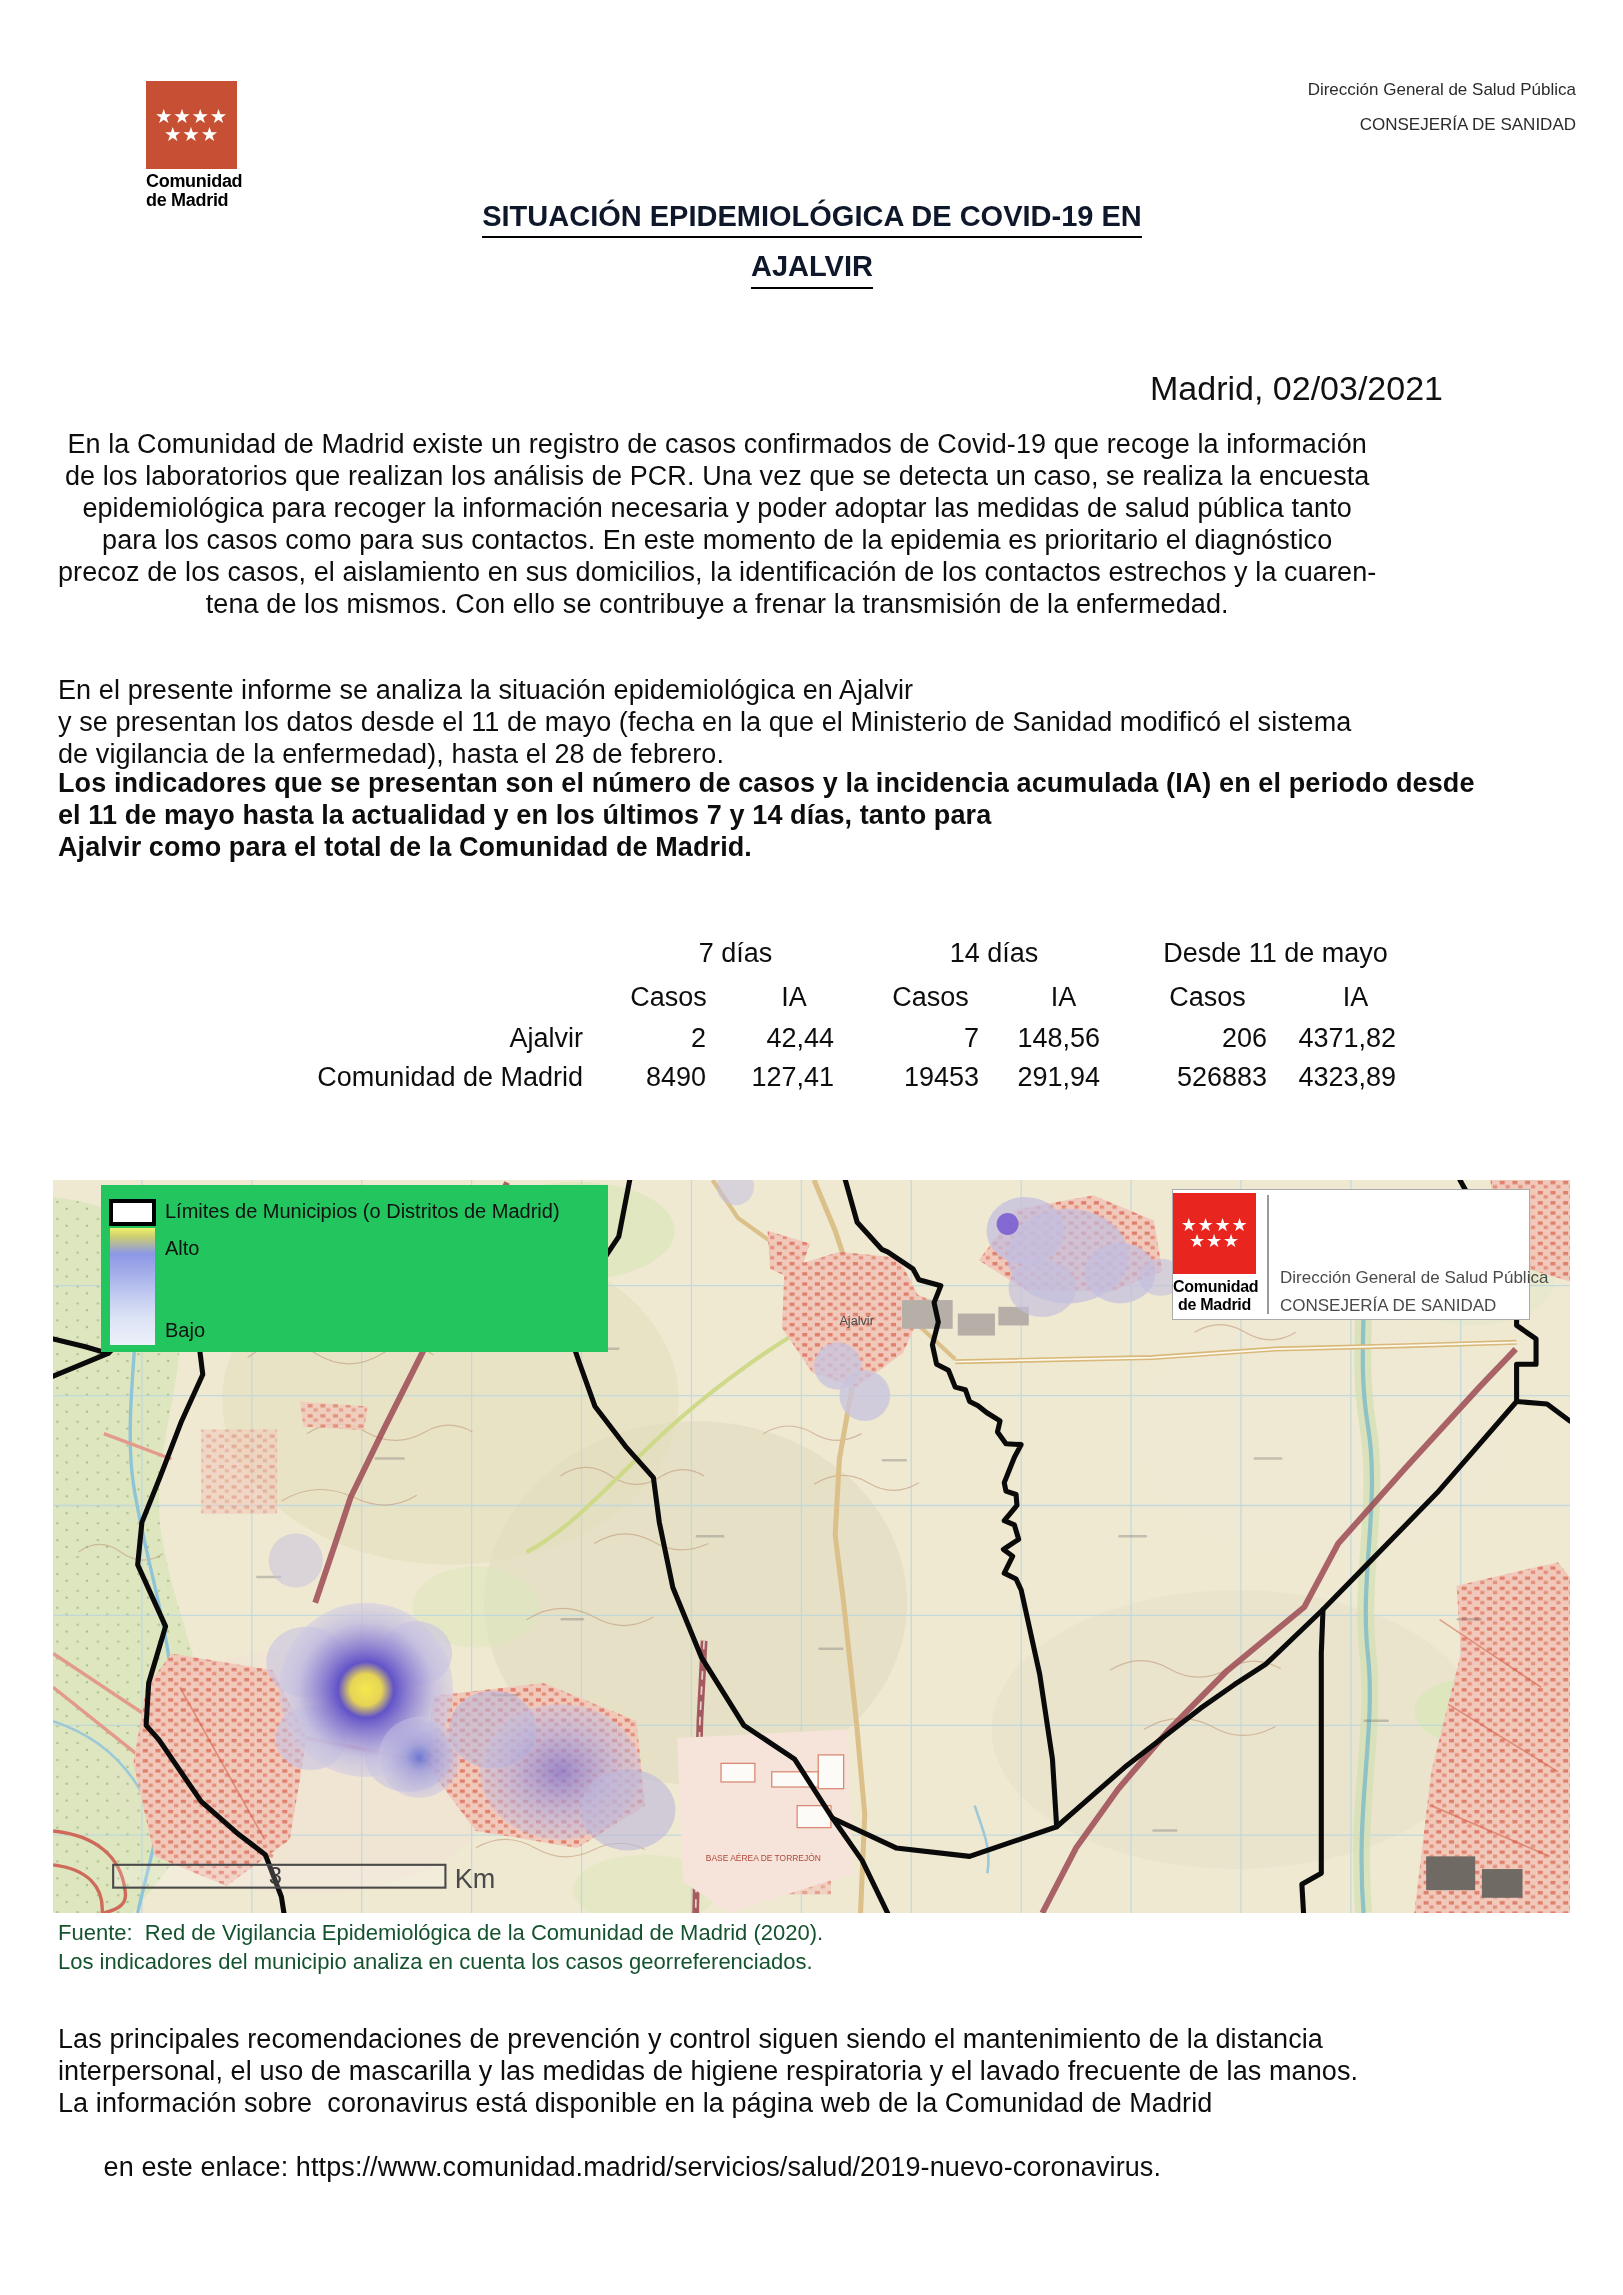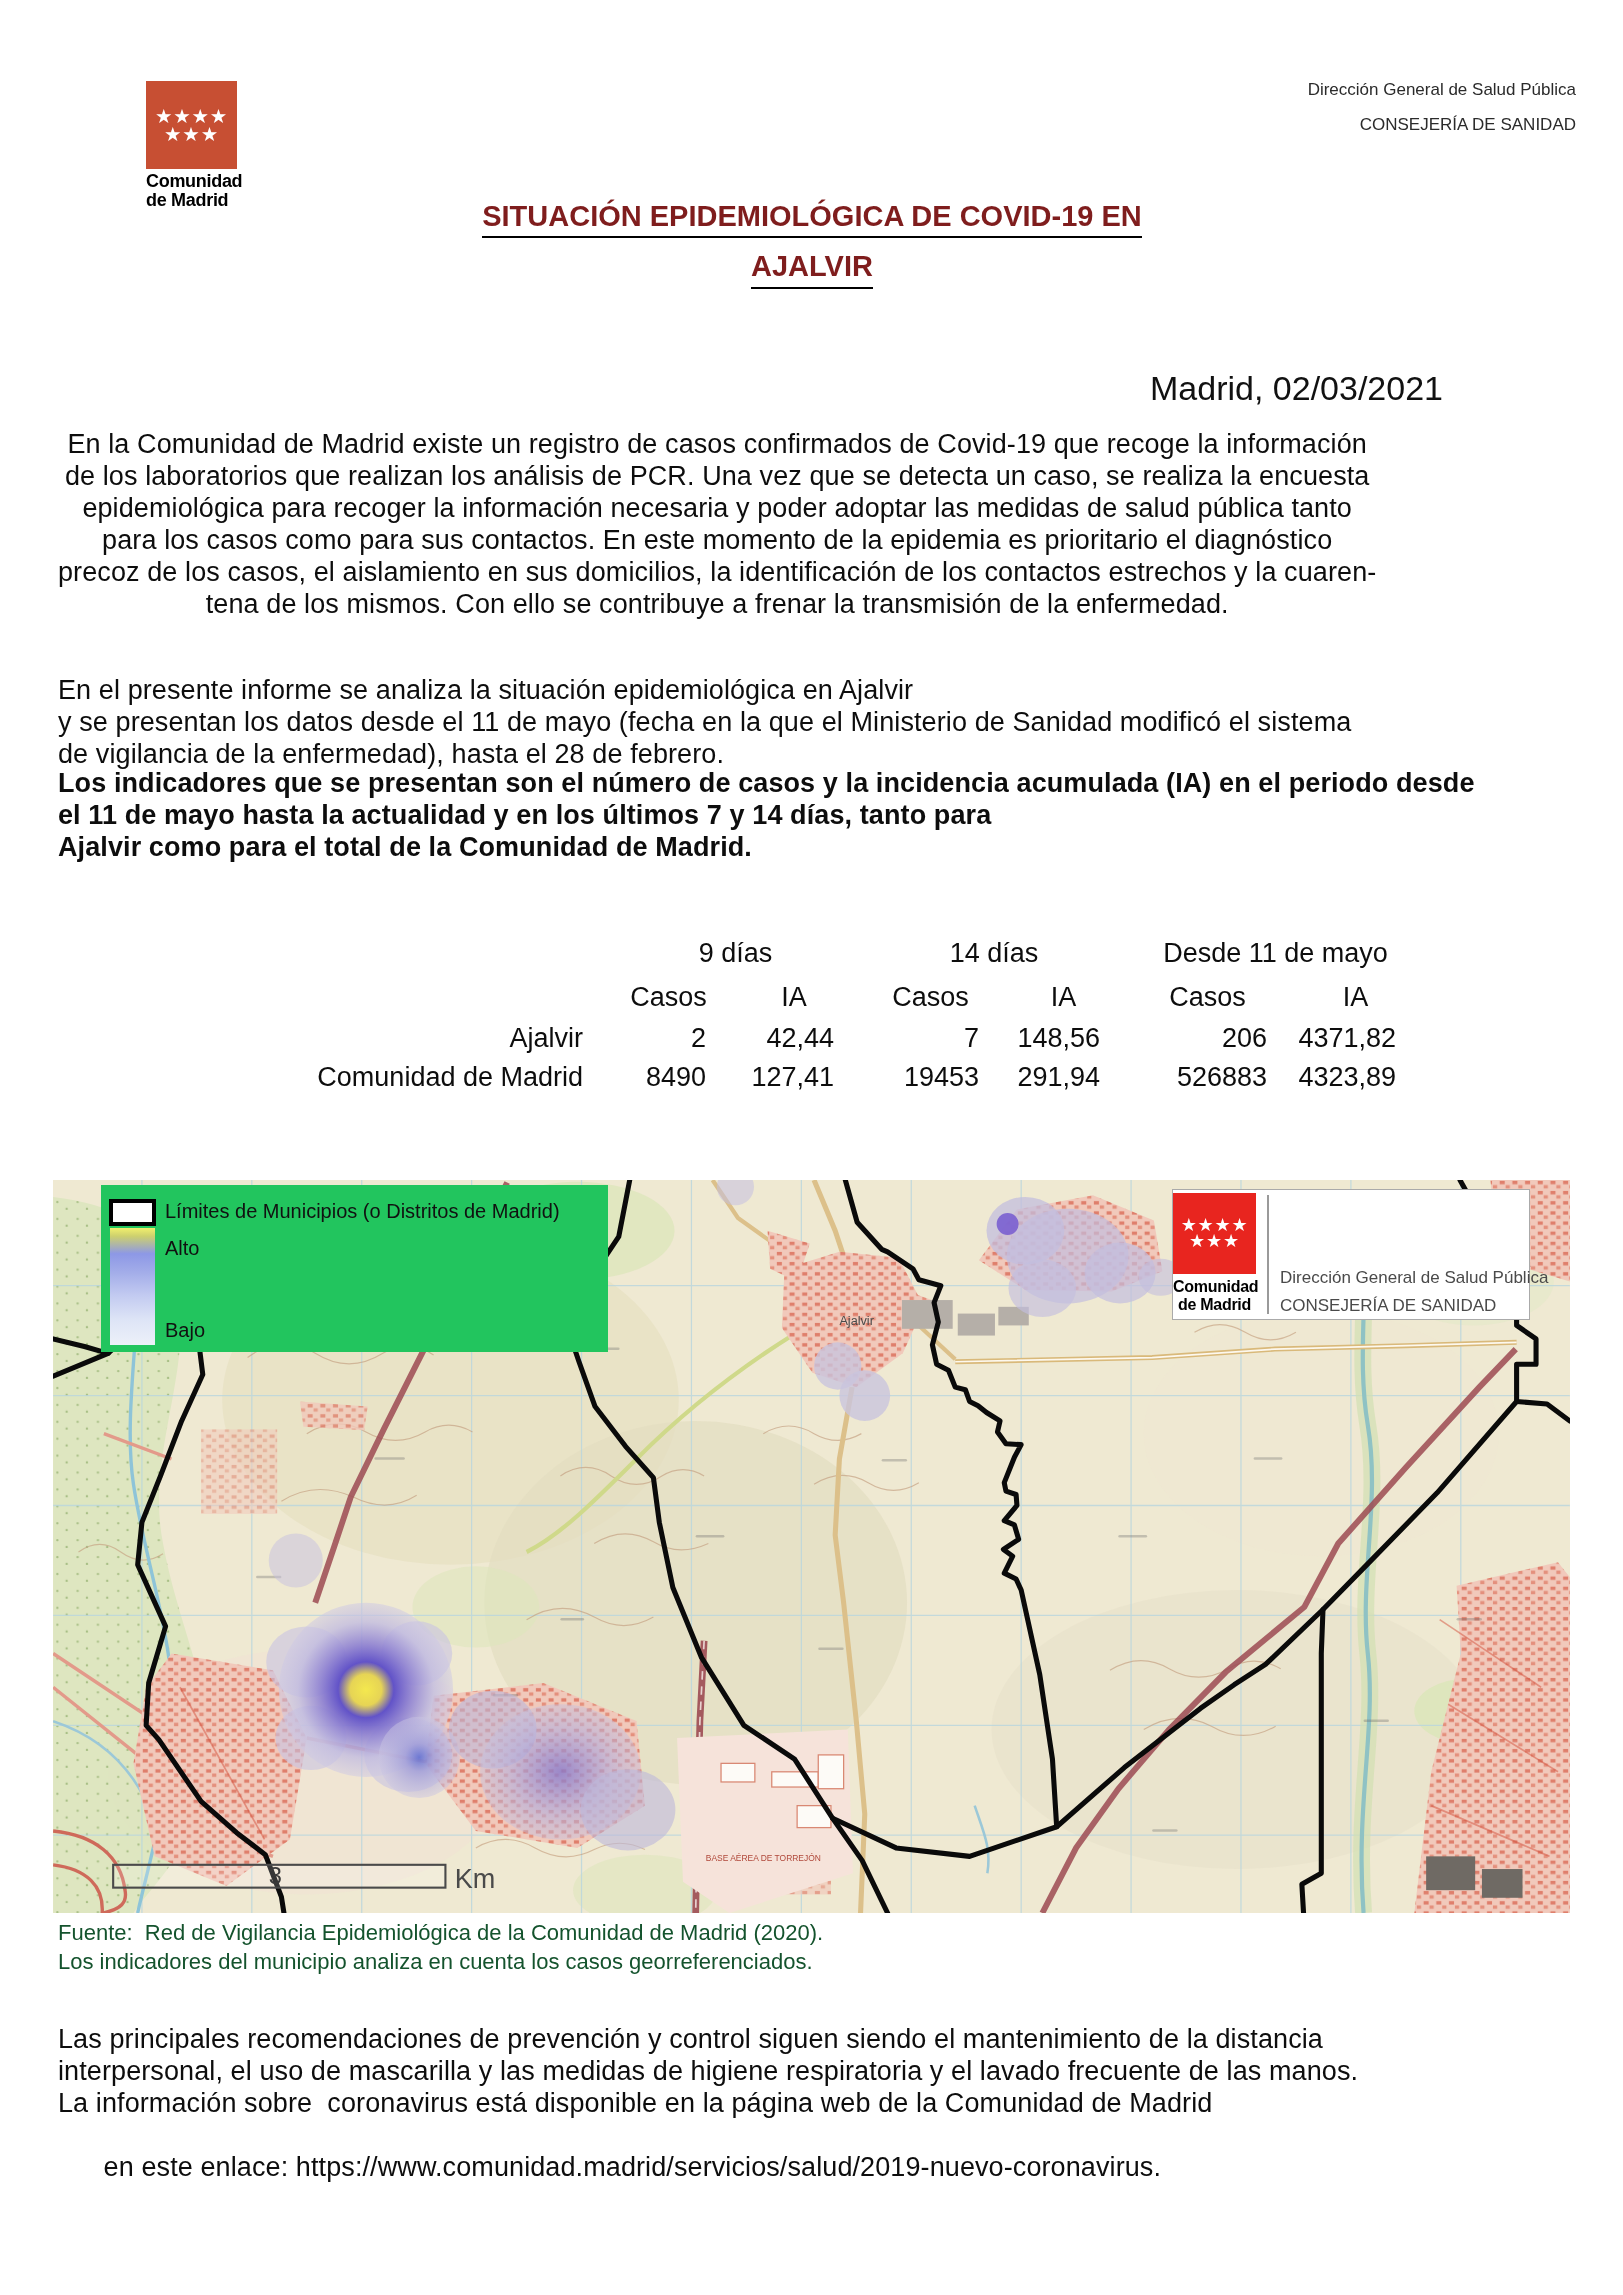--- a/index.html
+++ b/index.html
@@ -13,21 +13,21 @@
              align-items:center;justify-content:center;}
   .stars{color:#fff;line-height:22px;letter-spacing:0.8px;text-align:center;}
   .stars.r1{font-size:19.5px;}
   .stars.r2{font-size:19.5px;margin-top:-3.4px;}
   .logo-text{margin-top:3.4px;font-weight:bold;font-size:18px;line-height:18.6px;letter-spacing:-0.3px;color:#000;}
   .hdr-right{position:absolute;right:48px;top:80px;text-align:right;font-size:17px;color:#2b2b2b;}
   .hdr-right .l2{margin-top:15px;}
 
   
   .title{position:absolute;left:0;top:200px;width:1624px;text-align:center;font-weight:bold;
-         font-size:29px;color:#7f1d1d;}
+         font-size:29px;color:#0f172a;}
   .title .row{margin-bottom:12px;}
   .title .u{border-bottom:2.5px solid #000;padding-bottom:3.4px;display:inline-block;}
   .date{position:absolute;left:1150px;top:369px;font-size:34px;}
 
   
   .para{position:absolute;left:58px;font-size:27px;line-height:32px;letter-spacing:0.1px;color:#0d0d0d;}
   .p1{top:428px;text-align:center;} .p2{top:674px;} .p3{top:767px;font-weight:bold;}
   .footerp{top:2023px;}
 
   
@@ -109,21 +109,21 @@
       <div class="tline">de vigilancia de la enfermedad), hasta el 28 de febrero.</div>
     </div>
   <div class="para p3">
       <div class="tline">Los indicadores que se presentan son el número de casos y la incidencia acumulada (IA) en el periodo desde</div>
       <div class="tline">el 11 de mayo hasta la actualidad y en los últimos 7 y 14 días, tanto para</div>
       <div class="tline">Ajalvir como para el total de la Comunidad de Madrid.</div>
     </div>
 
   <div class="trow cols4 r-ghead">
     <div class="c"></div>
-    <div class="g">9 días</div>
+    <div class="g">7 días</div>
     <div class="g">14 días</div>
     <div class="g">Desde 11 de mayo</div>
   </div>
   <div class="trow cols7 r-shead">
     <div class="c"></div>
     <div class="s">Casos</div>
     <div class="s">IA</div>
     <div class="s">Casos</div>
     <div class="s">IA</div>
     <div class="s">Casos</div>

